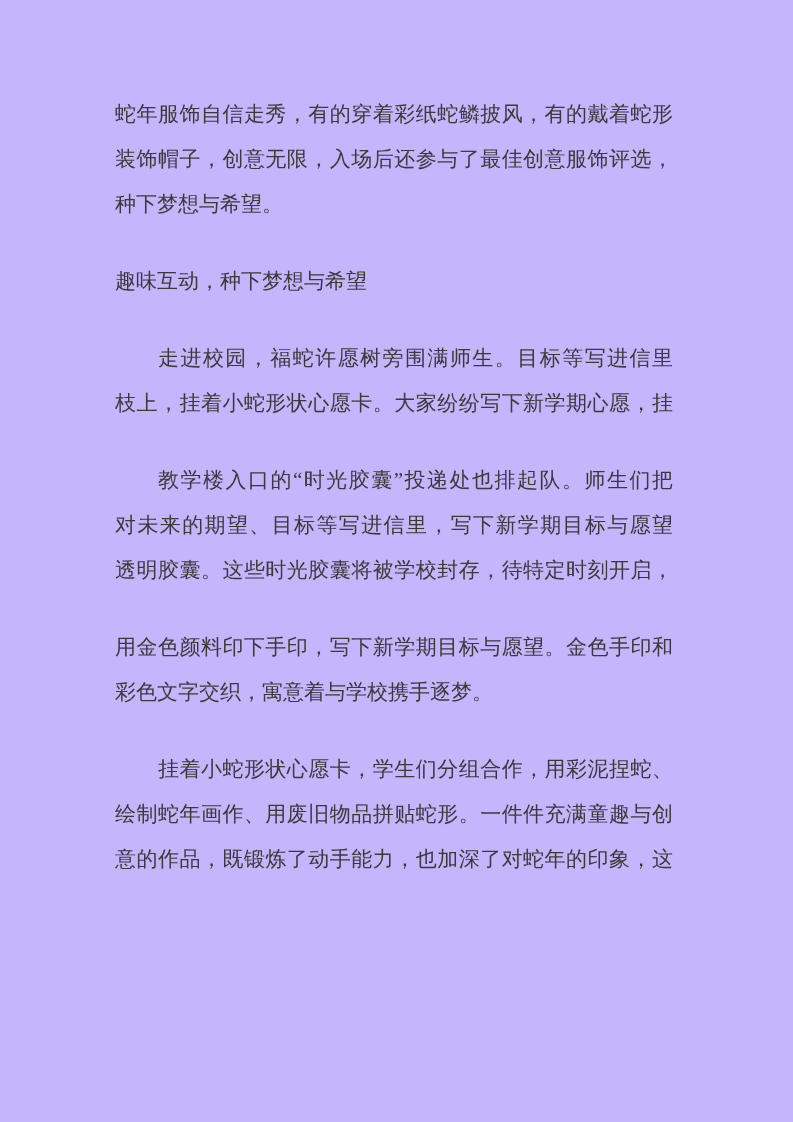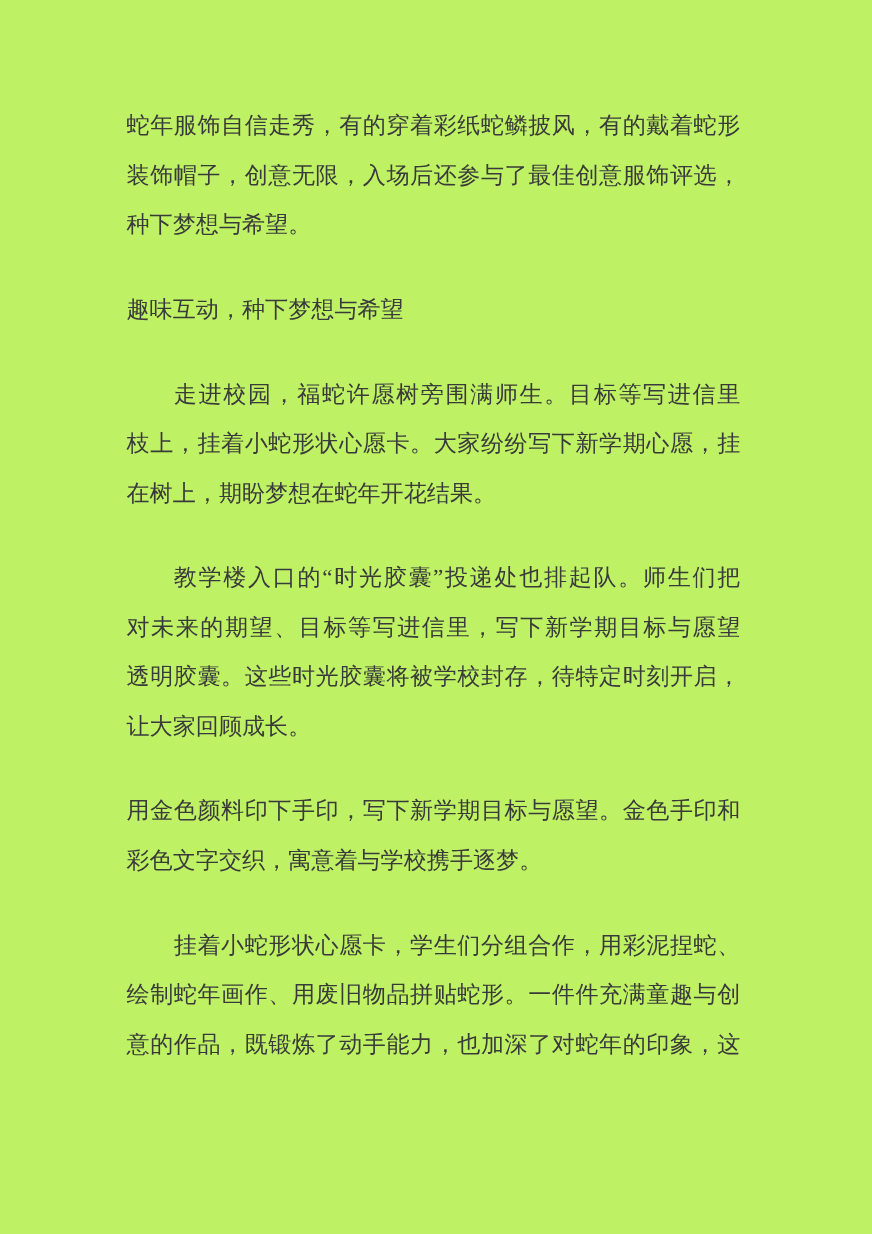--- a/index.html
+++ b/index.html
@@ -38,43 +38,41 @@
   }
   .heading .line {
     text-align: center;
     text-align-last: left;
     font-weight: normal;
   }
 </style>
 </head>
 <body>
 
-<div class="page" style="background: #bef264; color: rgb(58, 58, 58);">
+<div class="page" style="background: #c4b5fd; color: rgb(58, 58, 58);">
 
   <div class="para">
     <div class="line full">蛇年服饰自信走秀，有的穿着彩纸蛇鳞披风，有的戴着蛇形</div>
     <div class="line full">装饰帽子，创意无限，入场后还参与了最佳创意服饰评选，</div>
     <div class="line last">种下梦想与希望。</div>
   </div>
 
   <div class="para heading">
     <div class="line">趣味互动，种下梦想与希望</div>
   </div>
 
   <div class="para">
     <div class="line full indent">走进校园，福蛇许愿树旁围满师生。目标等写进信里</div>
     <div class="line full">枝上，挂着小蛇形状心愿卡。大家纷纷写下新学期心愿，挂</div>
-    <div class="line last">在树上，期盼梦想在蛇年开花结果。</div>
   </div>
 
   <div class="para">
     <div class="line full indent">教学楼入口的“时光胶囊”投递处也排起队。师生们把</div>
     <div class="line full">对未来的期望、目标等写进信里，写下新学期目标与愿望</div>
     <div class="line full">透明胶囊。这些时光胶囊将被学校封存，待特定时刻开启，</div>
-    <div class="line last">让大家回顾成长。</div>
   </div>
 
   <div class="para">
     <div class="line full">用金色颜料印下手印，写下新学期目标与愿望。金色手印和</div>
     <div class="line last">彩色文字交织，寓意着与学校携手逐梦。</div>
   </div>
 
   <div class="para">
     <div class="line full indent">挂着小蛇形状心愿卡，学生们分组合作，用彩泥捏蛇、</div>
     <div class="line full">绘制蛇年画作、用废旧物品拼贴蛇形。一件件充满童趣与创</div>

